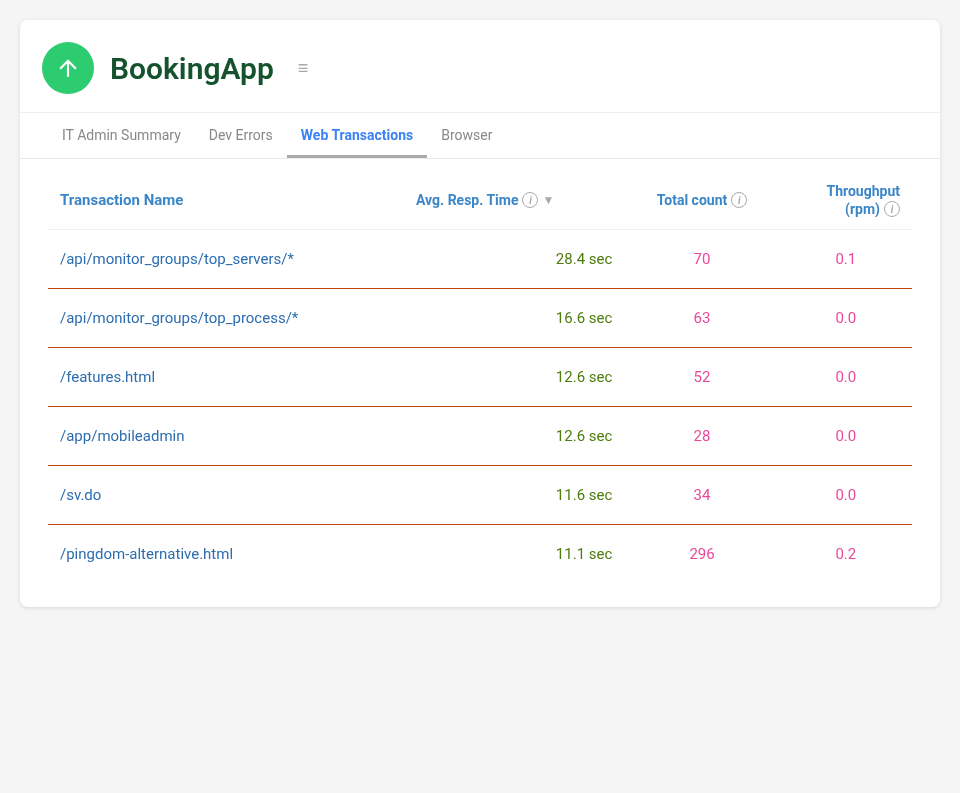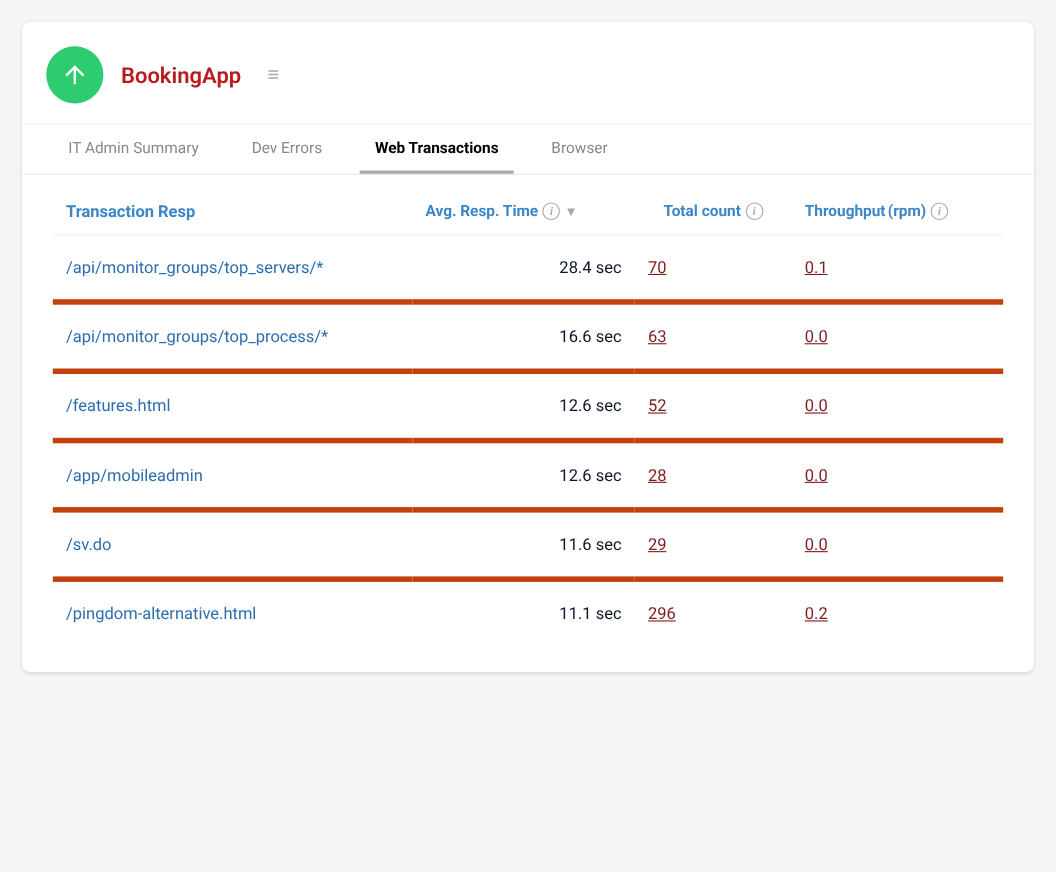--- a/index.html
+++ b/index.html
@@ -34,48 +34,48 @@
       align-items: center;
       justify-content: center;
       flex-shrink: 0;
     }
     .logo-circle svg {
       width: 26px;
       height: 26px;
       fill: #fff;
     }
     .app-title {
-      font-size: 20px;
+      font-size: 30px;
       font-weight: 600;
-      color: #b91c1c;
+      color: #14532d;
     }
     .menu-icon {
       margin-left: 8px;
       color: #aaa;
       font-size: 18px;
       cursor: pointer;
     }
     .tabs-bar {
       display: flex;
       align-items: center;
       padding: 0 28px;
       border-top: 1px solid #eee;
-      gap: 20px;
+      gap: 0;
     }
     .tab {
       padding: 14px 14px 12px;
       font-size: 14px;
       color: #888;
       cursor: pointer;
       border-bottom: 3px solid transparent;
       white-space: nowrap;
       text-decoration: none;
     }
     .tab.active {
-      color: #000000;
+      color: #3b82f6;
       font-weight: 700;
       border-bottom: 3px solid #aaa;
     }
     .divider {
       height: 1px;
       background: #eaeaea;
       margin: 0;
     }
     .table-section {
       padding: 0 28px 24px;
@@ -122,51 +122,51 @@
       font-style: italic;
       font-weight: 700;
       cursor: pointer;
       flex-shrink: 0;
     }
     .sort-icon {
       color: #aaa;
       font-size: 12px;
     }
     tbody tr {
-      border-bottom: 5px solid #c2410c;
+      border-bottom: 1px solid #c2410c;
     }
     tbody tr:last-child {
       border-bottom: none;
     }
     tbody tr td {
       padding: 20px 12px;
       font-size: 15px;
       color: #333;
     }
     tbody tr td.name-cell {
       color: #2c6db0;
       font-size: 15px;
     }
     tbody tr td.num-cell {
-      color: #7f1d1d;
-      text-decoration: underline;
+      text-align: center;
+      color: #ec4899;
     }
     tbody tr td.resp-cell {
       text-align: right;
-      color: #0f172a;
+      color: #4d7c0f;
     }
     .th-name {
       font-size: 15px;
     }
     .throughput-th {
       text-align: right;
     }
     .th-throughput-wrap {
       display: flex;
-      flex-direction: row;
+      flex-direction: column;
       align-items: flex-end;
       gap: 2px;
     }
     .th-throughput-line1 {
       display: flex;
       align-items: center;
       gap: 4px;
     }
   </style>
 </head>
@@ -191,21 +191,21 @@
     <a class="tab">Browser</a>
   </div>
 
   <div class="divider"></div>
 
   <div class="table-section">
     <table>
       <thead>
         <tr>
           <th>
-            <span class="th-name">Transaction Resp</span>
+            <span class="th-name">Transaction Name</span>
           </th>
           <th class="right">
             <div class="th-sub right">
               <span>Avg. Resp. Time</span>
               <span class="info-icon">i</span>
               <span class="sort-icon">▼</span>
             </div>
           </th>
           <th class="center">
             <div class="th-sub center">
@@ -247,21 +247,21 @@
     </tr>
           <tr>
       <td class="name-cell">/app/mobileadmin</td>
       <td class="resp-cell">12.6 sec</td>
       <td class="num-cell">28</td>
       <td class="num-cell">0.0</td>
     </tr>
           <tr>
       <td class="name-cell">/sv.do</td>
       <td class="resp-cell">11.6 sec</td>
-      <td class="num-cell">29</td>
+      <td class="num-cell">34</td>
       <td class="num-cell">0.0</td>
     </tr>
           <tr>
       <td class="name-cell">/pingdom-alternative.html</td>
       <td class="resp-cell">11.1 sec</td>
       <td class="num-cell">296</td>
       <td class="num-cell">0.2</td>
     </tr>
         </tbody>
     </table>

